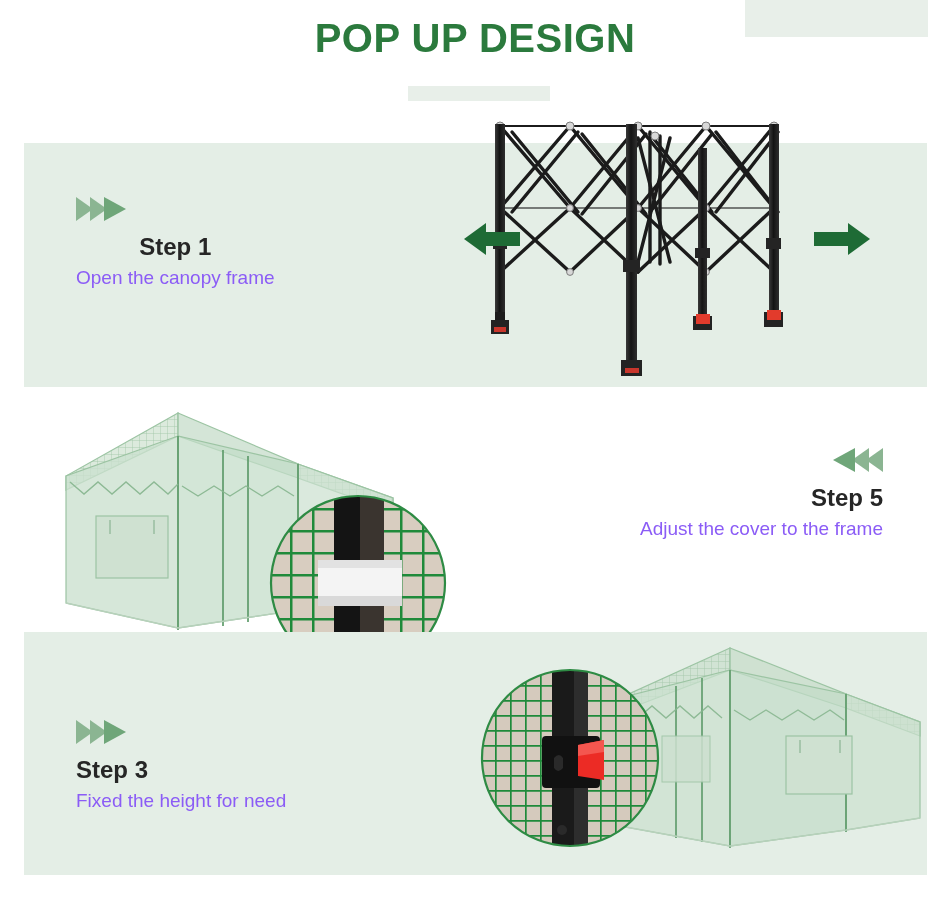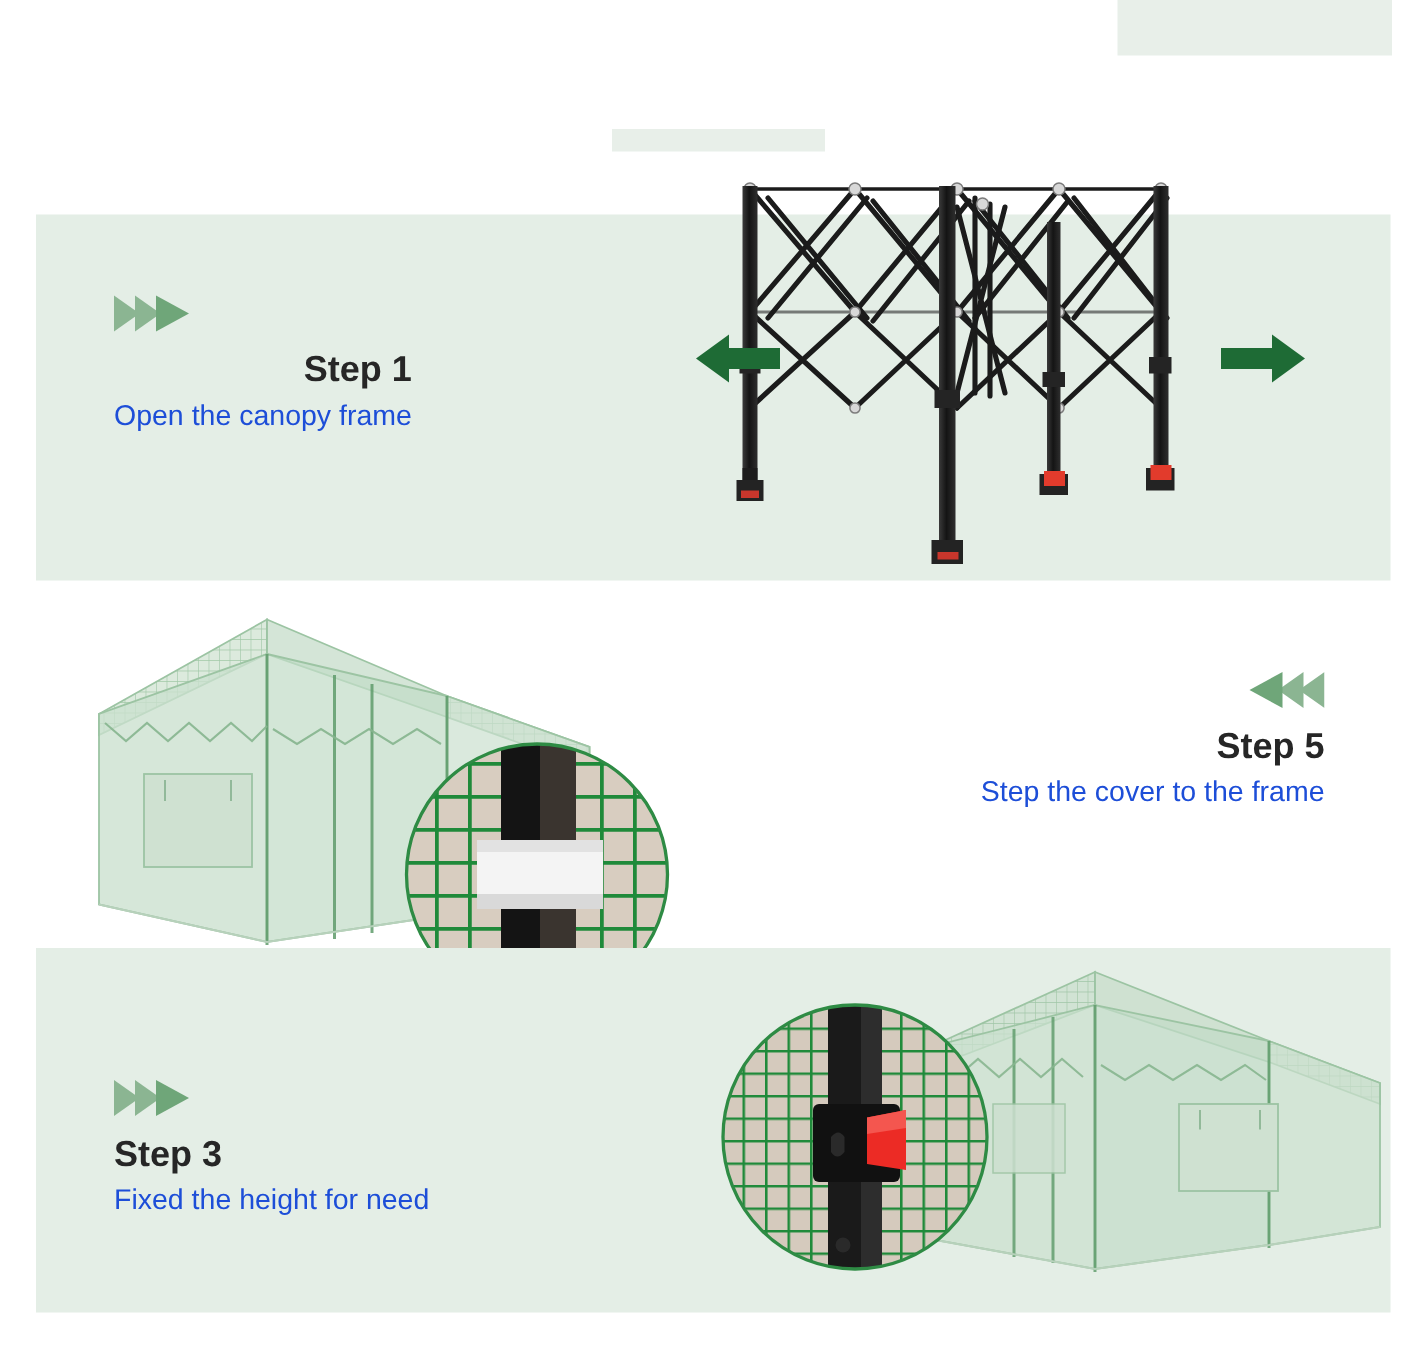--- a/index.html
+++ b/index.html
@@ -53,28 +53,28 @@
     font-size: 24px;
     font-weight: bold;
     color: #262626;
     line-height: 1.1;
     margin-bottom: 6px;
     font-family: "Liberation Sans", sans-serif;
   }
   .step-desc {
     font-size: 19px;
     font-weight: normal;
-    color: #1d4ed8;
+    color: #8b5cf6;
     line-height: 1.25;
     font-family: "Liberation Sans", sans-serif;
   }
   .chev { display: block; height: 26px; margin-bottom: 12px; }
   .chev svg { display: block; }
 
-  #step1-block { left: 76px; top: 196px; text-align: right; }
+  #step1-block { left: 76px; top: 196px; text-align: center; }
   #step2-block { left: 520px; top: 447px; width: 363px; text-align: right; }
   #step3-block { left: 76px; top: 719px; text-align: left; }
   #step2-block .chev { text-align: right; }
   #step2-block .chev svg { display: inline-block; }
 
   
   .art { position: absolute; }
   #art-frame      { left: 460px; top: 112px; width: 420px; height: 275px; }
   #art-greenhouse { left: 48px;  top: 398px; width: 400px; height: 245px; }
   #art-greenhouse2{ left: 480px; top: 640px; width: 450px; height: 235px; }
@@ -87,20 +87,21 @@
   #arrow-left svg, #arrow-right svg { display:block; width:100%; height:100%; }
 </style>
 </head>
 <body>
 
 <div id="page">
 
   <div class="accent" id="accent-top-right"></div>
   <div class="accent" id="accent-under-title"></div>
 
+  <div id="page-title">POP UP DESIGN</div>
 
   <div class="panel" id="panel-step1"></div>
 
   <div class="art" id="art-frame">
     <svg viewBox="0 0 420 275" xmlns="http://www.w3.org/2000/svg">
       <defs>
         <linearGradient id="poleg" x1="0" y1="0" x2="1" y2="0">
           <stop offset="0%" stop-color="#3a3a3a"></stop>
           <stop offset="45%" stop-color="#141414"></stop>
           <stop offset="100%" stop-color="#2e2e2e"></stop>
@@ -255,21 +256,21 @@
 
   <div class="step-block" id="step2-block">
     <span class="chev">
       <svg width="54" height="26" viewBox="0 0 54 26" xmlns="http://www.w3.org/2000/svg">
         <polygon points="54,1 37,13 54,25" fill="#8bb592"></polygon>
         <polygon points="40,1 23,13 40,25" fill="#8bb592"></polygon>
         <polygon points="26,1 4,13 26,25" fill="#6fa679"></polygon>
       </svg>
     </span>
     <div class="step-title">Step 5</div>
-    <div class="step-desc">Step the cover to the frame</div>
+    <div class="step-desc">Adjust the cover to the frame</div>
   </div>
 
   <div class="panel" id="panel-step3"></div>
 
   <div class="art" id="art-greenhouse2">
     <svg viewBox="0 0 450 235" xmlns="http://www.w3.org/2000/svg">
       <defs>
         <pattern id="mesh3" width="7" height="7" patternUnits="userSpaceOnUse">
           <rect width="7" height="7" fill="#bed8c1" fill-opacity="0.5"></rect>
           <path d="M0 0 H7 M0 0 V7" stroke="#8fbd97" stroke-width="0.8" opacity="0.75"></path>

